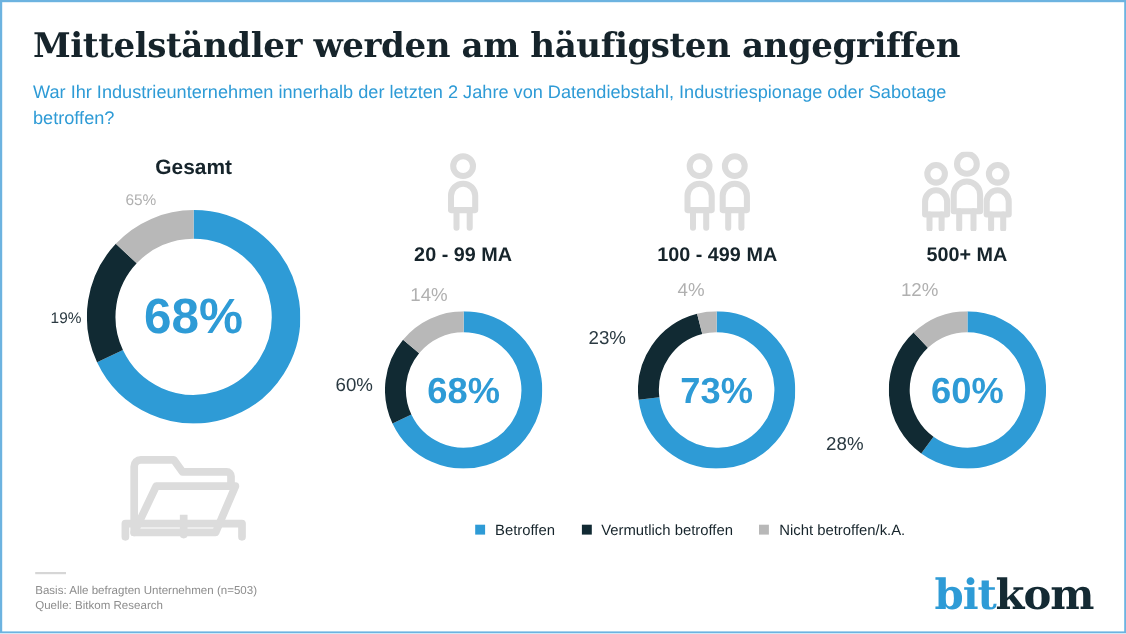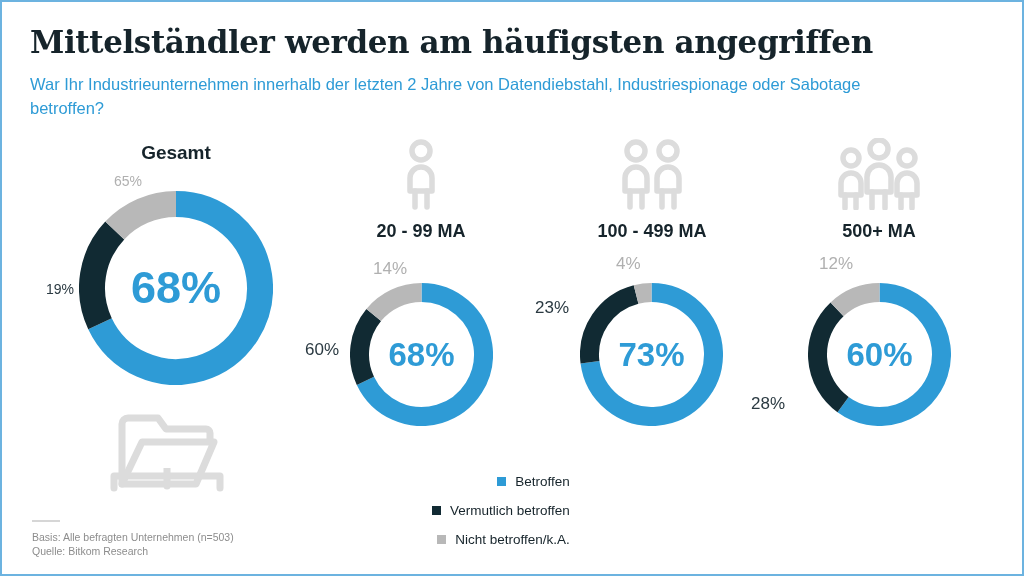--- a/index.html
+++ b/index.html
@@ -94,23 +94,22 @@
     top: 404px;
   }
   .folder-icon svg { display: block; }
 
   
   .legend {
     position: absolute;
     left: 430px;
     top: 472px;
     display: flex;
-    align-items: flex-end;
-    gap: 14px;
-    flex-direction: column;
+    align-items: flex-start;
+    gap: 24px;
   }
   .legend-item {
     display: flex;
     align-items: center;
     gap: 9px;
     font-size: 13.5px;
     color: #16242b;
     white-space: nowrap;
   }
   .legend-swatch {
@@ -281,14 +280,17 @@
     <div class="legend-item">
       <span class="legend-swatch" style="background:#b8b8b8;"></span>
       <span>Nicht betroffen/k.A.</span>
     </div>
   </div>
 
   <div class="footer-rule"></div>
   <div class="footer-text" style="top:528px;">Basis: Alle befragten Unternehmen (n=503)</div>
   <div class="footer-text" style="top:542px;">Quelle: Bitkom Research</div>
 
+  <div class="logo">
+    <span class="b1">bit</span><span class="b2">kom</span>
+  </div>
 
 </div>
 
 </body></html>

